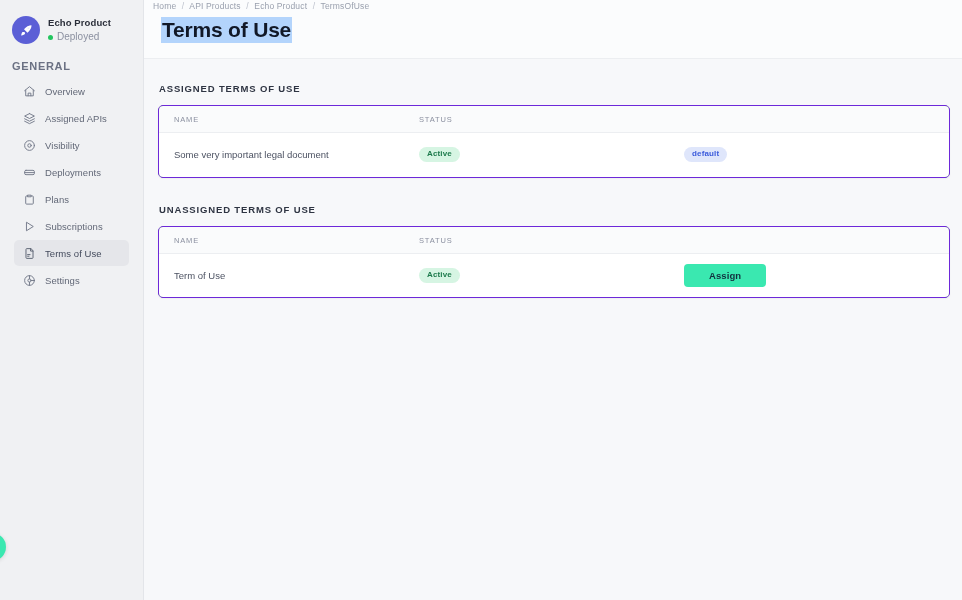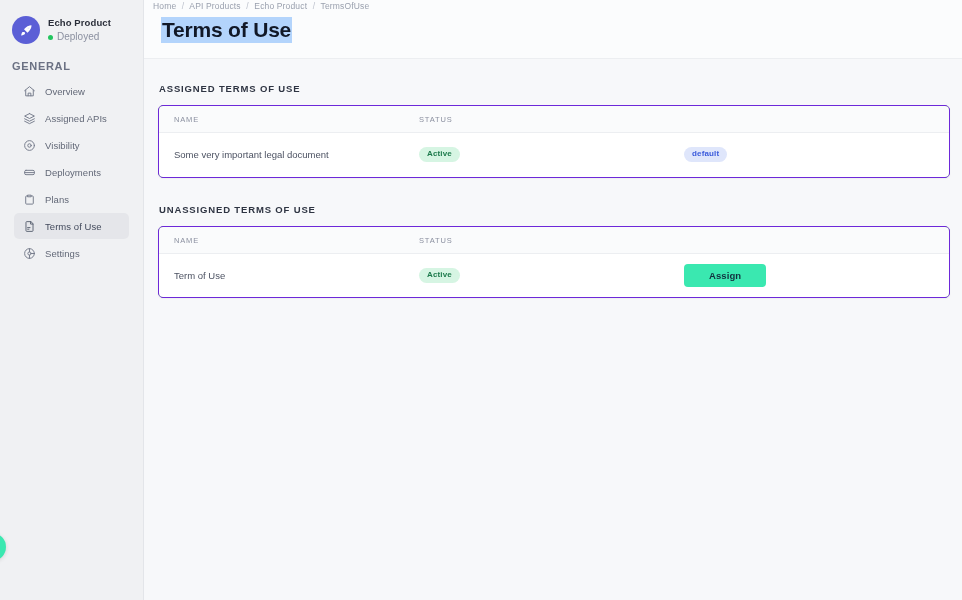--- a/index.html
+++ b/index.html
@@ -332,20 +332,28 @@
       <div class="nav-item">
         <span class="nav-icon">
           <svg width="13" height="13" viewBox="0 0 24 24" fill="none" stroke="currentColor" stroke-width="1.8" stroke-linecap="round" stroke-linejoin="round">
             <path d="M9 4h6v3H9z"></path>
               <path d="M15 5.5h2.5A1.5 1.5 0 0 1 19 7v12a1.5 1.5 0 0 1-1.5 1.5h-11A1.5 1.5 0 0 1 5 19V7a1.5 1.5 0 0 1 1.5-1.5H9"></path>
           </svg>
         </span>
         <span class="nav-label">Plans</span>
       </div>
 
+      <div class="nav-item">
+        <span class="nav-icon">
+          <svg width="13" height="13" viewBox="0 0 24 24" fill="none" stroke="currentColor" stroke-width="1.8" stroke-linecap="round" stroke-linejoin="round">
+            <path d="M7 4.5l12 7.5-12 7.5z"></path>
+          </svg>
+        </span>
+        <span class="nav-label">Subscriptions</span>
+      </div>
 
 
       <div class="nav-item active">
         <span class="nav-icon">
           <svg width="13" height="13" viewBox="0 0 24 24" fill="none" stroke="currentColor" stroke-width="1.8" stroke-linecap="round" stroke-linejoin="round">
             <path d="M14 3H7a1.5 1.5 0 0 0-1.5 1.5v15A1.5 1.5 0 0 0 7 21h10a1.5 1.5 0 0 0 1.5-1.5V7.5z"></path>
             <path d="M14 3v4.5h4.5"></path>
               <line x1="8.5" y1="14" x2="13" y2="14"></line>
               <line x1="8.5" y1="17" x2="11" y2="17"></line>
           </svg>

